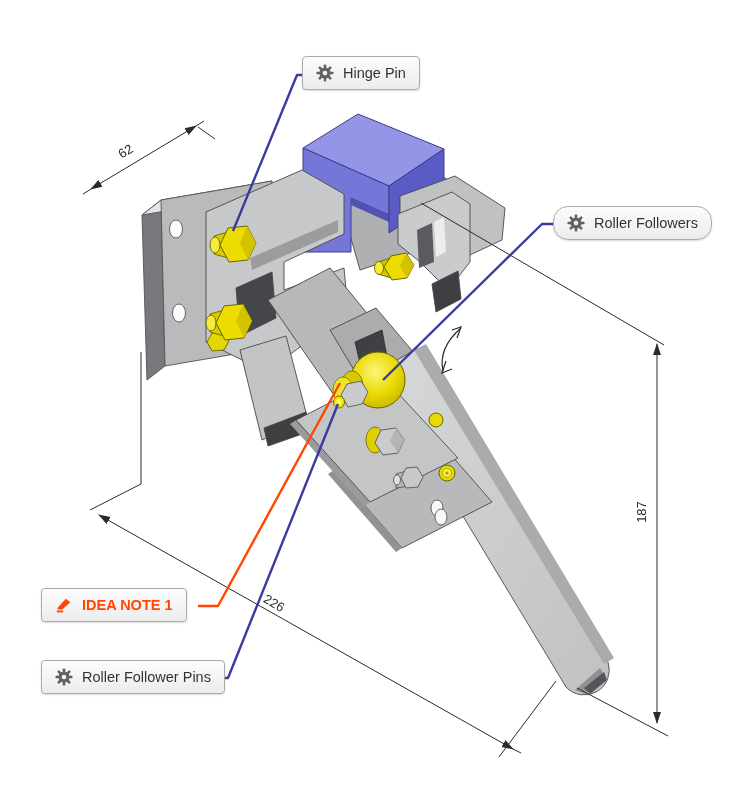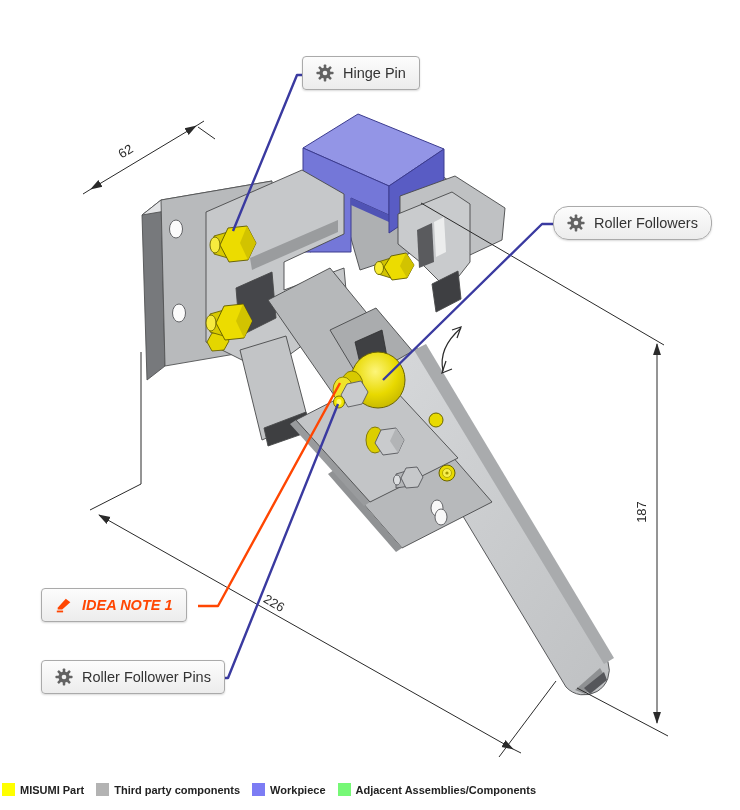--- a/index.html
+++ b/index.html
@@ -5,21 +5,21 @@
   html,body{margin:0;padding:0;background:#ffffff;}
   .stage{position:relative;width:740px;height:810px;background:#ffffff;overflow:hidden;
          font-family:"Liberation Sans",sans-serif;}
   .scene{position:absolute;left:0;top:0;}
   .callout{position:absolute;display:flex;align-items:center;gap:9px;
            padding:7px 13px;border:1px solid #aaaaaa;border-radius:4px;
            background:linear-gradient(#fcfcfc,#ececec);
            box-shadow:0 1px 2px rgba(0,0,0,.15);
            font-size:14.5px;color:#333;white-space:nowrap;cursor:pointer;}
   .callout .txt{line-height:1;}
-  .callout.note{color:#ff4602;font-weight:bold;font-style:italic;}
+  .callout.note{color:#ff4602;font-weight:bold;}
   .legend{position:absolute;left:2px;top:783px;display:flex;align-items:center;gap:12px;
           font-size:11px;font-weight:bold;color:#222;}
   .legend .item{display:flex;align-items:center;gap:5px;}
   .legend .sw{width:13px;height:13px;display:inline-block;}
 </style>
 </head>
 <body>
 
 <div class="stage">
 
@@ -237,32 +237,14 @@
         <rect x="8.6" y="0.5" width="2.8" height="6" rx="0.8" transform="rotate(225 10 10)"></rect>
         <rect x="8.6" y="0.5" width="2.8" height="6" rx="0.8" transform="rotate(270 10 10)"></rect>
         <rect x="8.6" y="0.5" width="2.8" height="6" rx="0.8" transform="rotate(315 10 10)"></rect>
         <circle cx="10" cy="10" r="6.2"></circle>
         <circle cx="10" cy="10" r="2.6" fill="#f3f3f3"></circle>
       </g>
     </svg>
     <span class="txt">Roller Follower Pins</span>
   </div>
 
-  <div class="legend">
-    <span class="item">
-      <span class="sw" style="background-color: rgb(255, 255, 0);"></span>
-      <span>MISUMI Part</span>
-    </span>
-    <span class="item">
-      <span class="sw" style="background-color: rgb(179, 179, 179);"></span>
-      <span>Third party components</span>
-    </span>
-    <span class="item">
-      <span class="sw" style="background-color: rgb(124, 124, 244);"></span>
-      <span>Workpiece</span>
-    </span>
-    <span class="item">
-      <span class="sw" style="background-color: rgb(118, 248, 118);"></span>
-      <span>Adjacent Assemblies/Components</span>
-    </span>
-  </div>
 
 </div>
 
 </body></html>

